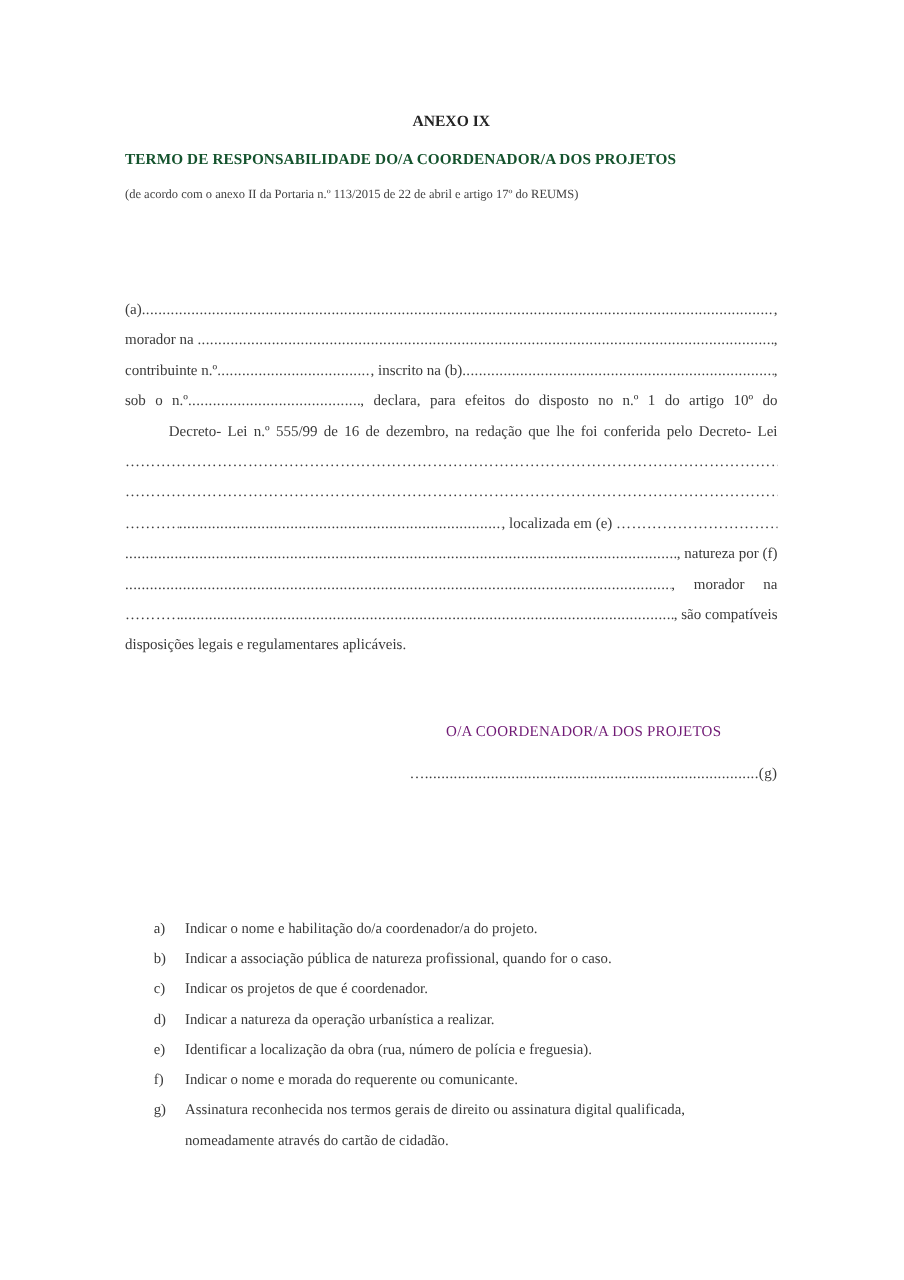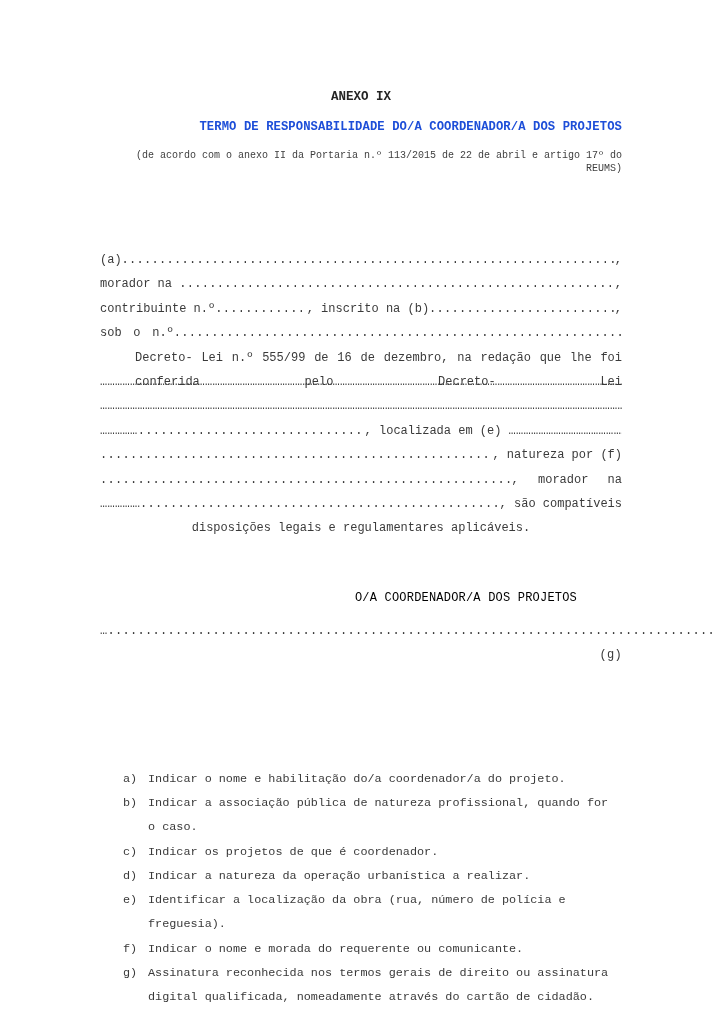--- a/index.html
+++ b/index.html
@@ -1,50 +1,50 @@
 <!DOCTYPE html>
 <html><head>
 <meta charset="utf-8">
 <style>
   html,body { margin:0; padding:0; background:#ffffff; }
   .page {
     position:relative;
     width:723px; height:1024px;
     background:#ffffff;
-    font-family:Liberation Mono, monospace;
+    font-family:Liberation Serif, serif;
     color:#3a3a3a;
     overflow:hidden;
     box-sizing:border-box;
     padding:88px 101px 0 100px;
   }
   .annex-heading {
     text-align:center; font-weight:bold; font-size:12.5px;
     color:#242424; line-height:18px;
   }
   .doc-title {
-    margin-top:13px; text-align:right; font-weight:bold;
-    font-size:12.2px; color:#1d4ed8; line-height:17px; letter-spacing:0.1px;
+    margin-top:13px; text-align:left; font-weight:bold;
+    font-size:12.2px; color:#14532d; line-height:17px; letter-spacing:0.1px;
   }
   .doc-subtitle {
-    margin-top:13px; text-align:right; font-size:10px;
+    margin-top:13px; text-align:left; font-size:10px;
     color:#3f3f3f; line-height:13px;
   }
   .body-text { margin-top:73px; font-size:12px; line-height:24.4px; }
   .bodyline { height:24.4px; }
   .bodyline.flexline { display:flex; }
   .seg { white-space:pre; flex-shrink:0; }
   .fill {
     flex-basis:0; min-width:0; overflow:hidden;
     white-space:nowrap; letter-spacing:0.3px;
   }
   .bodyline.justify { text-align:justify; text-align-last:justify;margin-left:35px; }
-  .bodyline.left { text-align:center; white-space:pre; }
+  .bodyline.left { text-align:left; white-space:pre; }
   .sig-heading {
     margin-top:45px; text-align:right; padding-right:45px;
-    font-size:12px; line-height:24px; color:#000000; letter-spacing:0.2px;
+    font-size:12px; line-height:24px; color:#701a75; letter-spacing:0.2px;
   }
   .sig-line {
     margin-top:9px; text-align:right; font-size:12px;
     line-height:24px; letter-spacing:0.3px;
   }
   .footnotes {
     margin-top:100px; padding-left:23px;
     font-size:11.8px; line-height:24.3px;
   }
   .fn-row { display:flex; }
@@ -73,20 +73,21 @@
       <div class="bodyline flexline">
         <span class="seg">contribuinte n.º</span>
         <span class="fill" style="flex-grow: 33;">....................................................................................................................................................................................................................................................................</span>
         <span class="seg">, inscrito na (b)</span>
         <span class="fill" style="flex-grow: 67;">....................................................................................................................................................................................................................................................................</span>
         <span class="seg">,</span>
       </div>
       <div class="bodyline flexline" style="word-spacing: 4.5px; align-items: flex-end;">
         <span class="seg">sob o n.º</span>
         <span class="fill" style="flex-grow: 1;">....................................................................................................................................................................................................................................................................</span>
+        <span class="seg">, declara, para efeitos do disposto no n.º 1 do artigo 10º do</span>
       </div>
       <div class="bodyline justify">Decreto- Lei n.º 555/99 de 16 de dezembro, na redação que lhe foi conferida pelo Decreto- Lei</div>
       <div class="bodyline flexline">
         <span class="fill" style="flex-grow: 1;">………………………………………………………………………………………………………………………………………………………………………………………………………………………………………………</span>
       </div>
       <div class="bodyline flexline" style="word-spacing: 5px;">
         <span class="fill" style="flex-grow: 1;">………………………………………………………………………………………………………………………………………………………………………………………………………………………………………………</span>
       </div>
       <div class="bodyline flexline">
         <span class="fill" style="flex-grow: 10;">………………………………………………………………………………………………………………………………………………………………………………………………………………………………………………</span>

